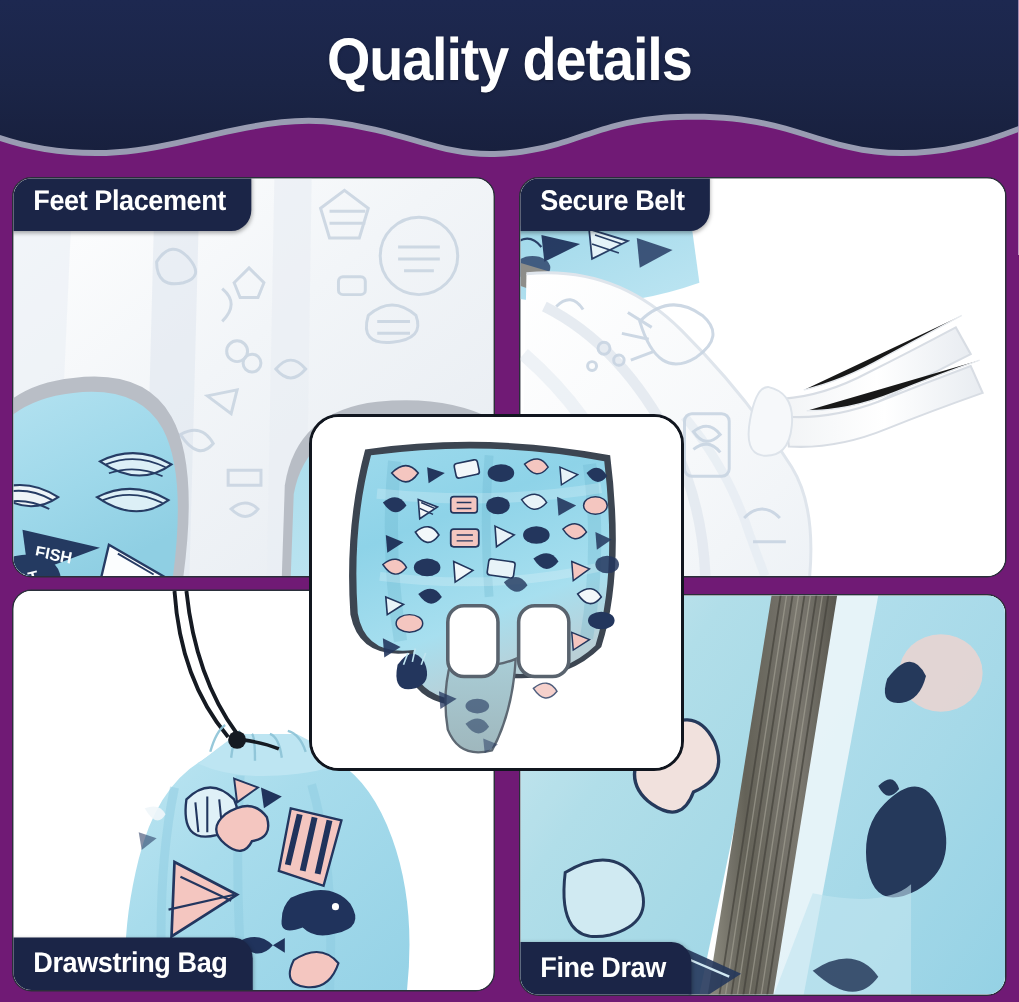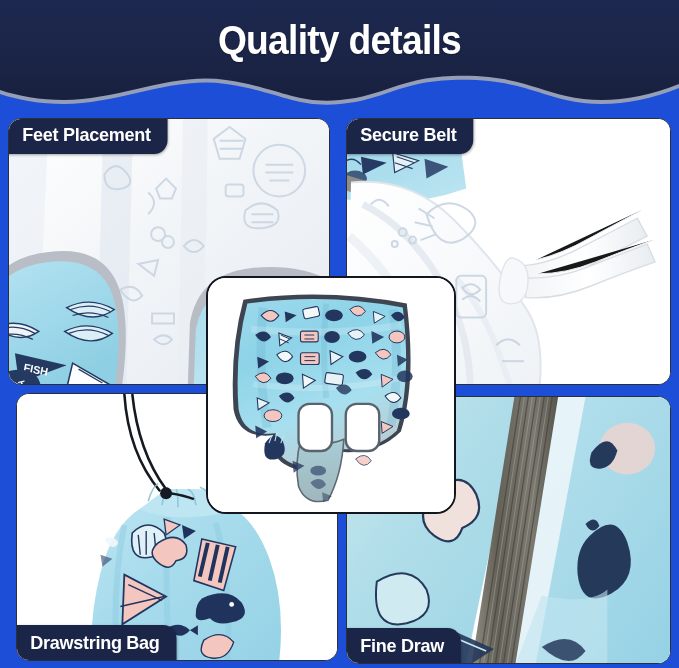--- a/index.html
+++ b/index.html
@@ -9,21 +9,21 @@
   }
   body {
     font-family: "Liberation Sans", "DejaVu Sans", sans-serif;
     -webkit-font-smoothing: antialiased;
   }
 
   .page {
     position: relative;
     width: 679px;
     height: 668px;
-    background: #1d4ed8;
+    background: #701a75;
     overflow: hidden;
   }
 
   
   .header {
     position: absolute;
     left: 0; top: 0;
     width: 679px;
     height: 112px;
     overflow: hidden;
@@ -63,21 +63,21 @@
   .quad {
     position: absolute;
     border: 1.4px solid #2a2f3a;
     border-radius: 13px;
     overflow: hidden;
     background: #ffffff;
     box-sizing: border-box;
   }
   .quad-tl { left: 8px;   top: 6px;   width: 322px; height: 267px; }
   .quad-tr { left: 346px; top: 6px;   width: 325px; height: 267px; }
-  .quad-bl { left: 16px;   top: 281px; width: 322px; height: 268px; }
+  .quad-bl { left: 8px;   top: 281px; width: 322px; height: 268px; }
   .quad-br { left: 346px; top: 284px; width: 325px; height: 268px; }
 
   .photo {
     position: absolute;
     left: 0; top: 0;
     width: 100%; height: 100%;
     overflow: hidden;
   }
   .photo svg { display: block; width: 100%; height: 100%; }
 

